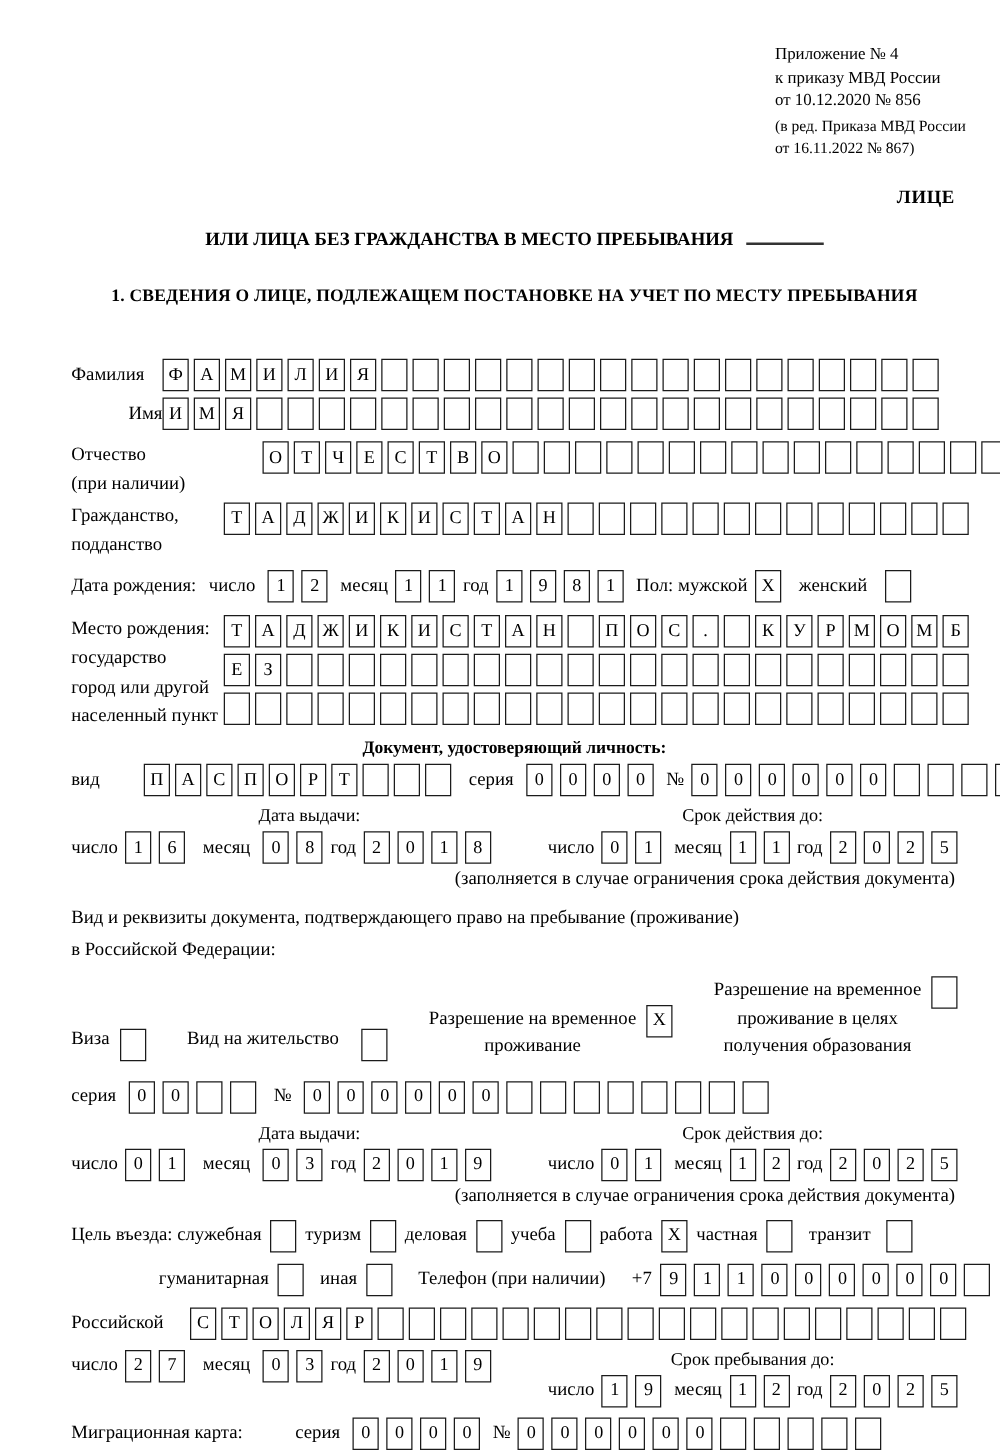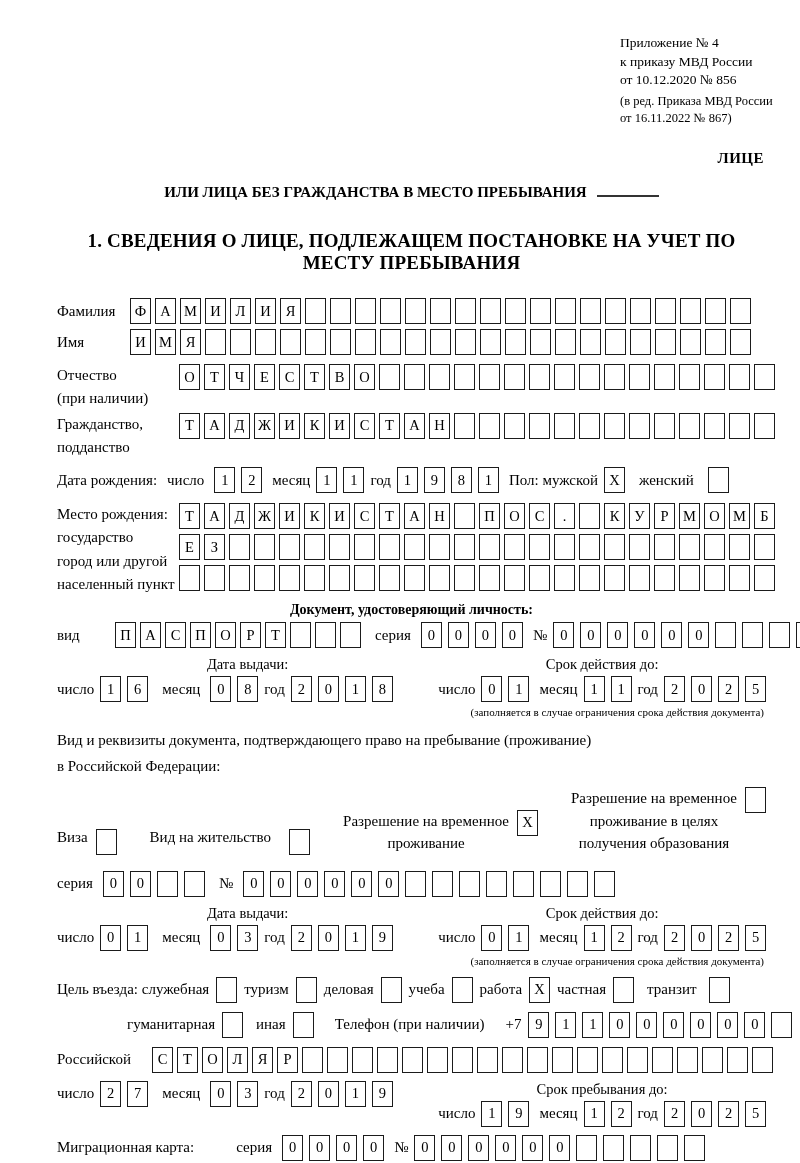--- a/index.html
+++ b/index.html
@@ -13,21 +13,21 @@
   .page { padding: 34px 34px 24px 57px; position: relative; }
 
   
   .appendix { margin-left: 563px; width: 210px; font-size: 13.5px; line-height: 1.38; }
   .appendix .rev { font-size: 12.5px; margin-top: 3px; line-height: 1.4; }
   .forma { text-align: right; font-weight: bold; font-size: 15px; margin: 22px 2px 14px 0; letter-spacing: .5px; }
 
   
   .title { text-align: center; font-weight: bold; font-size: 15px; line-height: 1.55; margin-bottom: 26px; }
   .title-underline { display: inline-block; width: 62px; border-bottom: 2.5px solid #333; height: 14px; margin-left: 10px; }
-  .section-h { text-align: center; font-weight: bold; font-size: 19px; margin-bottom: 24px; letter-spacing: .2px; }
+  .section-h { text-align: center; font-weight: bold; font-size: 14px; margin-bottom: 41px; letter-spacing: .2px; }
 
   
   .row { display: flex; align-items: center; margin-bottom: 5px; }
   .row.top { align-items: flex-start; }
   .cells { display: inline-flex; gap: 4px; flex: none; }
   .cells.sp { gap: 6px; }
   .cell, .chk {
     width: 21px; height: 26px; flex: none;
     border: 1.7px solid #1b1b1b; background: #fff;
     display: inline-flex; align-items: center; justify-content: center;
@@ -45,21 +45,21 @@
   .stack { display: flex; flex-direction: column; gap: 5px; }
 
   .doc-h { text-align: center; font-weight: bold; font-size: 14px; margin: 6px 0 4px; }
 
   .two-col { display: flex; margin-top: 8px; }
   .col { display: flex; flex-direction: column; }
   .col-l { width: 385px; }
   .col-r { flex: 1; }
   .col-h { text-align: center; font-size: 14.5px; margin-bottom: 3px; }
   .date-line { display: flex; align-items: center; }
-  .note { text-align: right; font-size: 11px; margin: 4px 2px 10px 0; }
+  .note { text-align: right; font-size: 15px; margin: 4px 2px 10px 0; }
 
   .permit-intro { line-height: 1.7; margin-top: 2px; }
   .permit-row { display: flex; align-items: flex-end; justify-content: space-between; margin: 8px 0 16px; }
   .permit-item { display: flex; align-items: flex-start; gap: 8px; }
   .permit-txt { text-align: center; line-height: 1.5; }
 
   .purpose-row { display: flex; align-items: center; gap: 7px; margin-bottom: 9px; flex-wrap: nowrap; }
   .indent { margin-left: 70px; }
 </style>
 </head>
@@ -110,21 +110,21 @@
         <span class="cell"></span>
         <span class="cell"></span>
         <span class="cell"></span>
         <span class="cell"></span>
         <span class="cell"></span>
         <span class="cell"></span>
         <span class="cell"></span>
       </span>
   </div>
 
-  <div class="row" style="margin-bottom:9px;">
+  <div class="row" style="margin-bottom:9px;text-align:right;">
     <span class="lbl w-sur">Имя</span>
     <span class="cells">
         <span class="cell">И</span>
         <span class="cell">М</span>
         <span class="cell">Я</span>
         <span class="cell"></span>
         <span class="cell"></span>
         <span class="cell"></span>
         <span class="cell"></span>
         <span class="cell"></span>
@@ -141,21 +141,21 @@
         <span class="cell"></span>
         <span class="cell"></span>
         <span class="cell"></span>
         <span class="cell"></span>
         <span class="cell"></span>
         <span class="cell"></span>
         <span class="cell"></span>
       </span>
   </div>
 
-  <div class="row top" style="margin-bottom:2px;">
+  <div class="row top" style="margin-bottom:2px;gap:31px;">
     <span class="lbl-col w-pat">
       <div>Отчество</div>
       <div>(при наличии)</div>
     </span>
     <span class="cells">
         <span class="cell">О</span>
         <span class="cell">Т</span>
         <span class="cell">Ч</span>
         <span class="cell">Е</span>
         <span class="cell">С</span>

